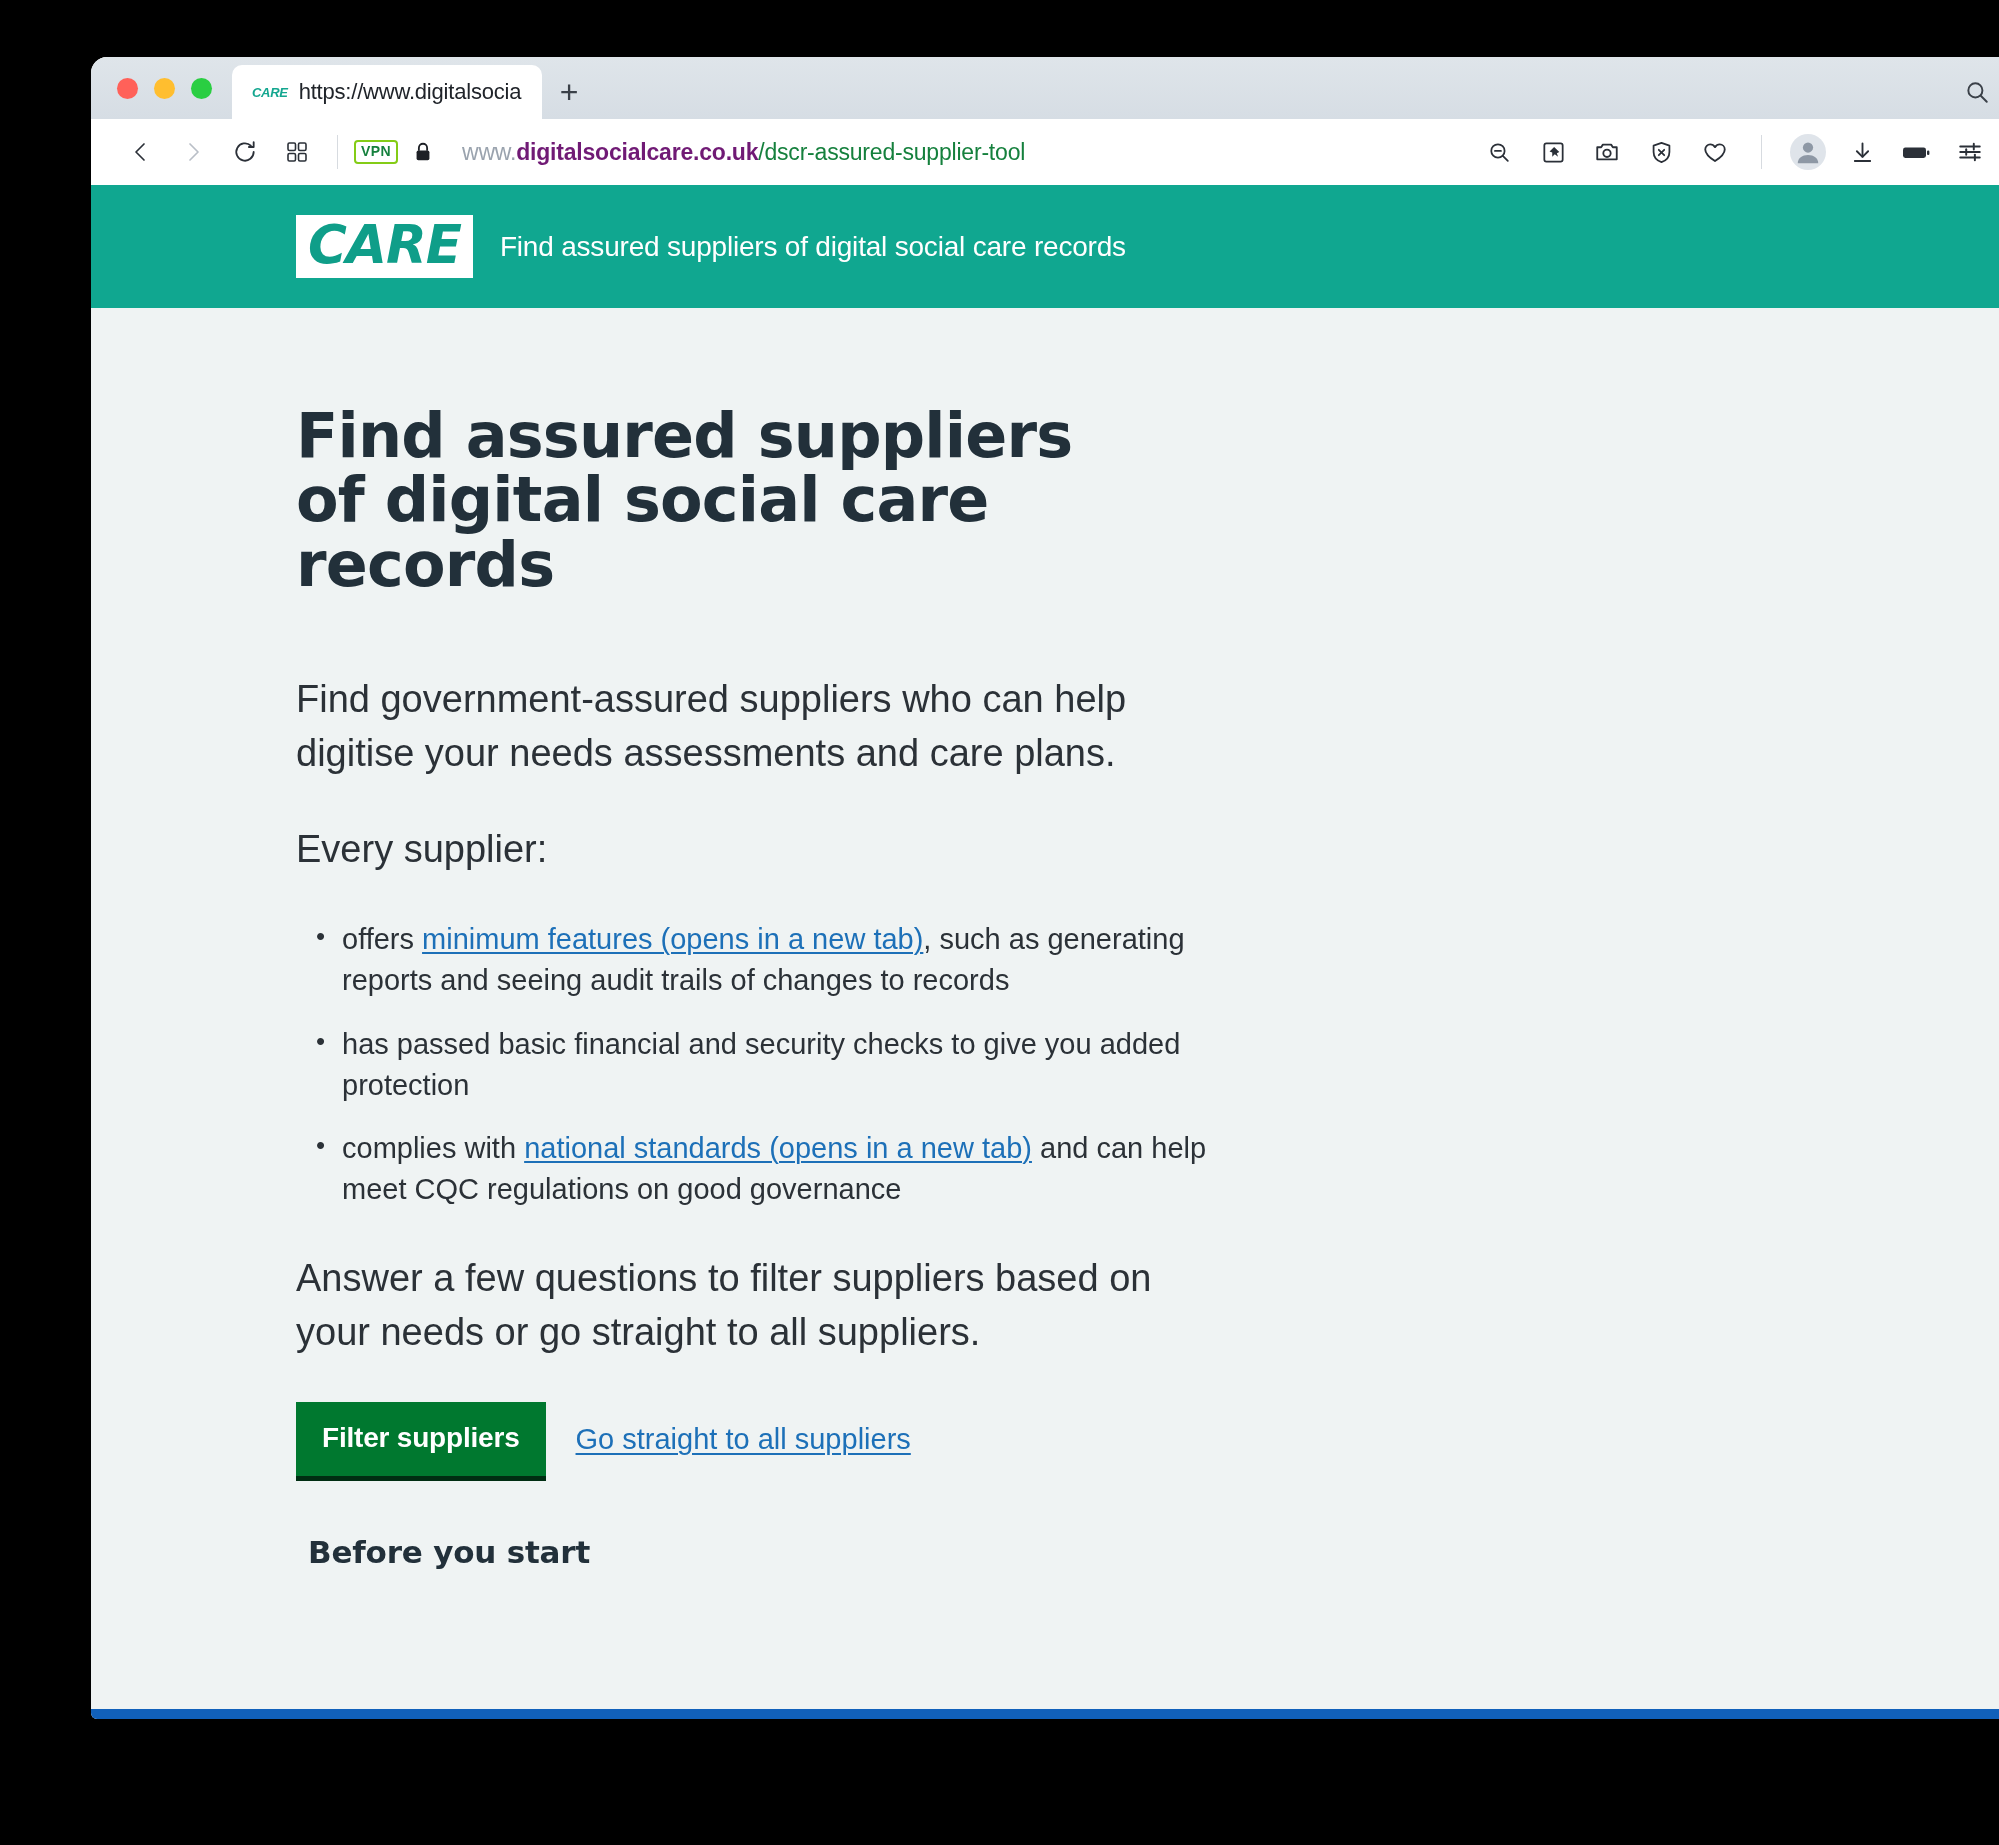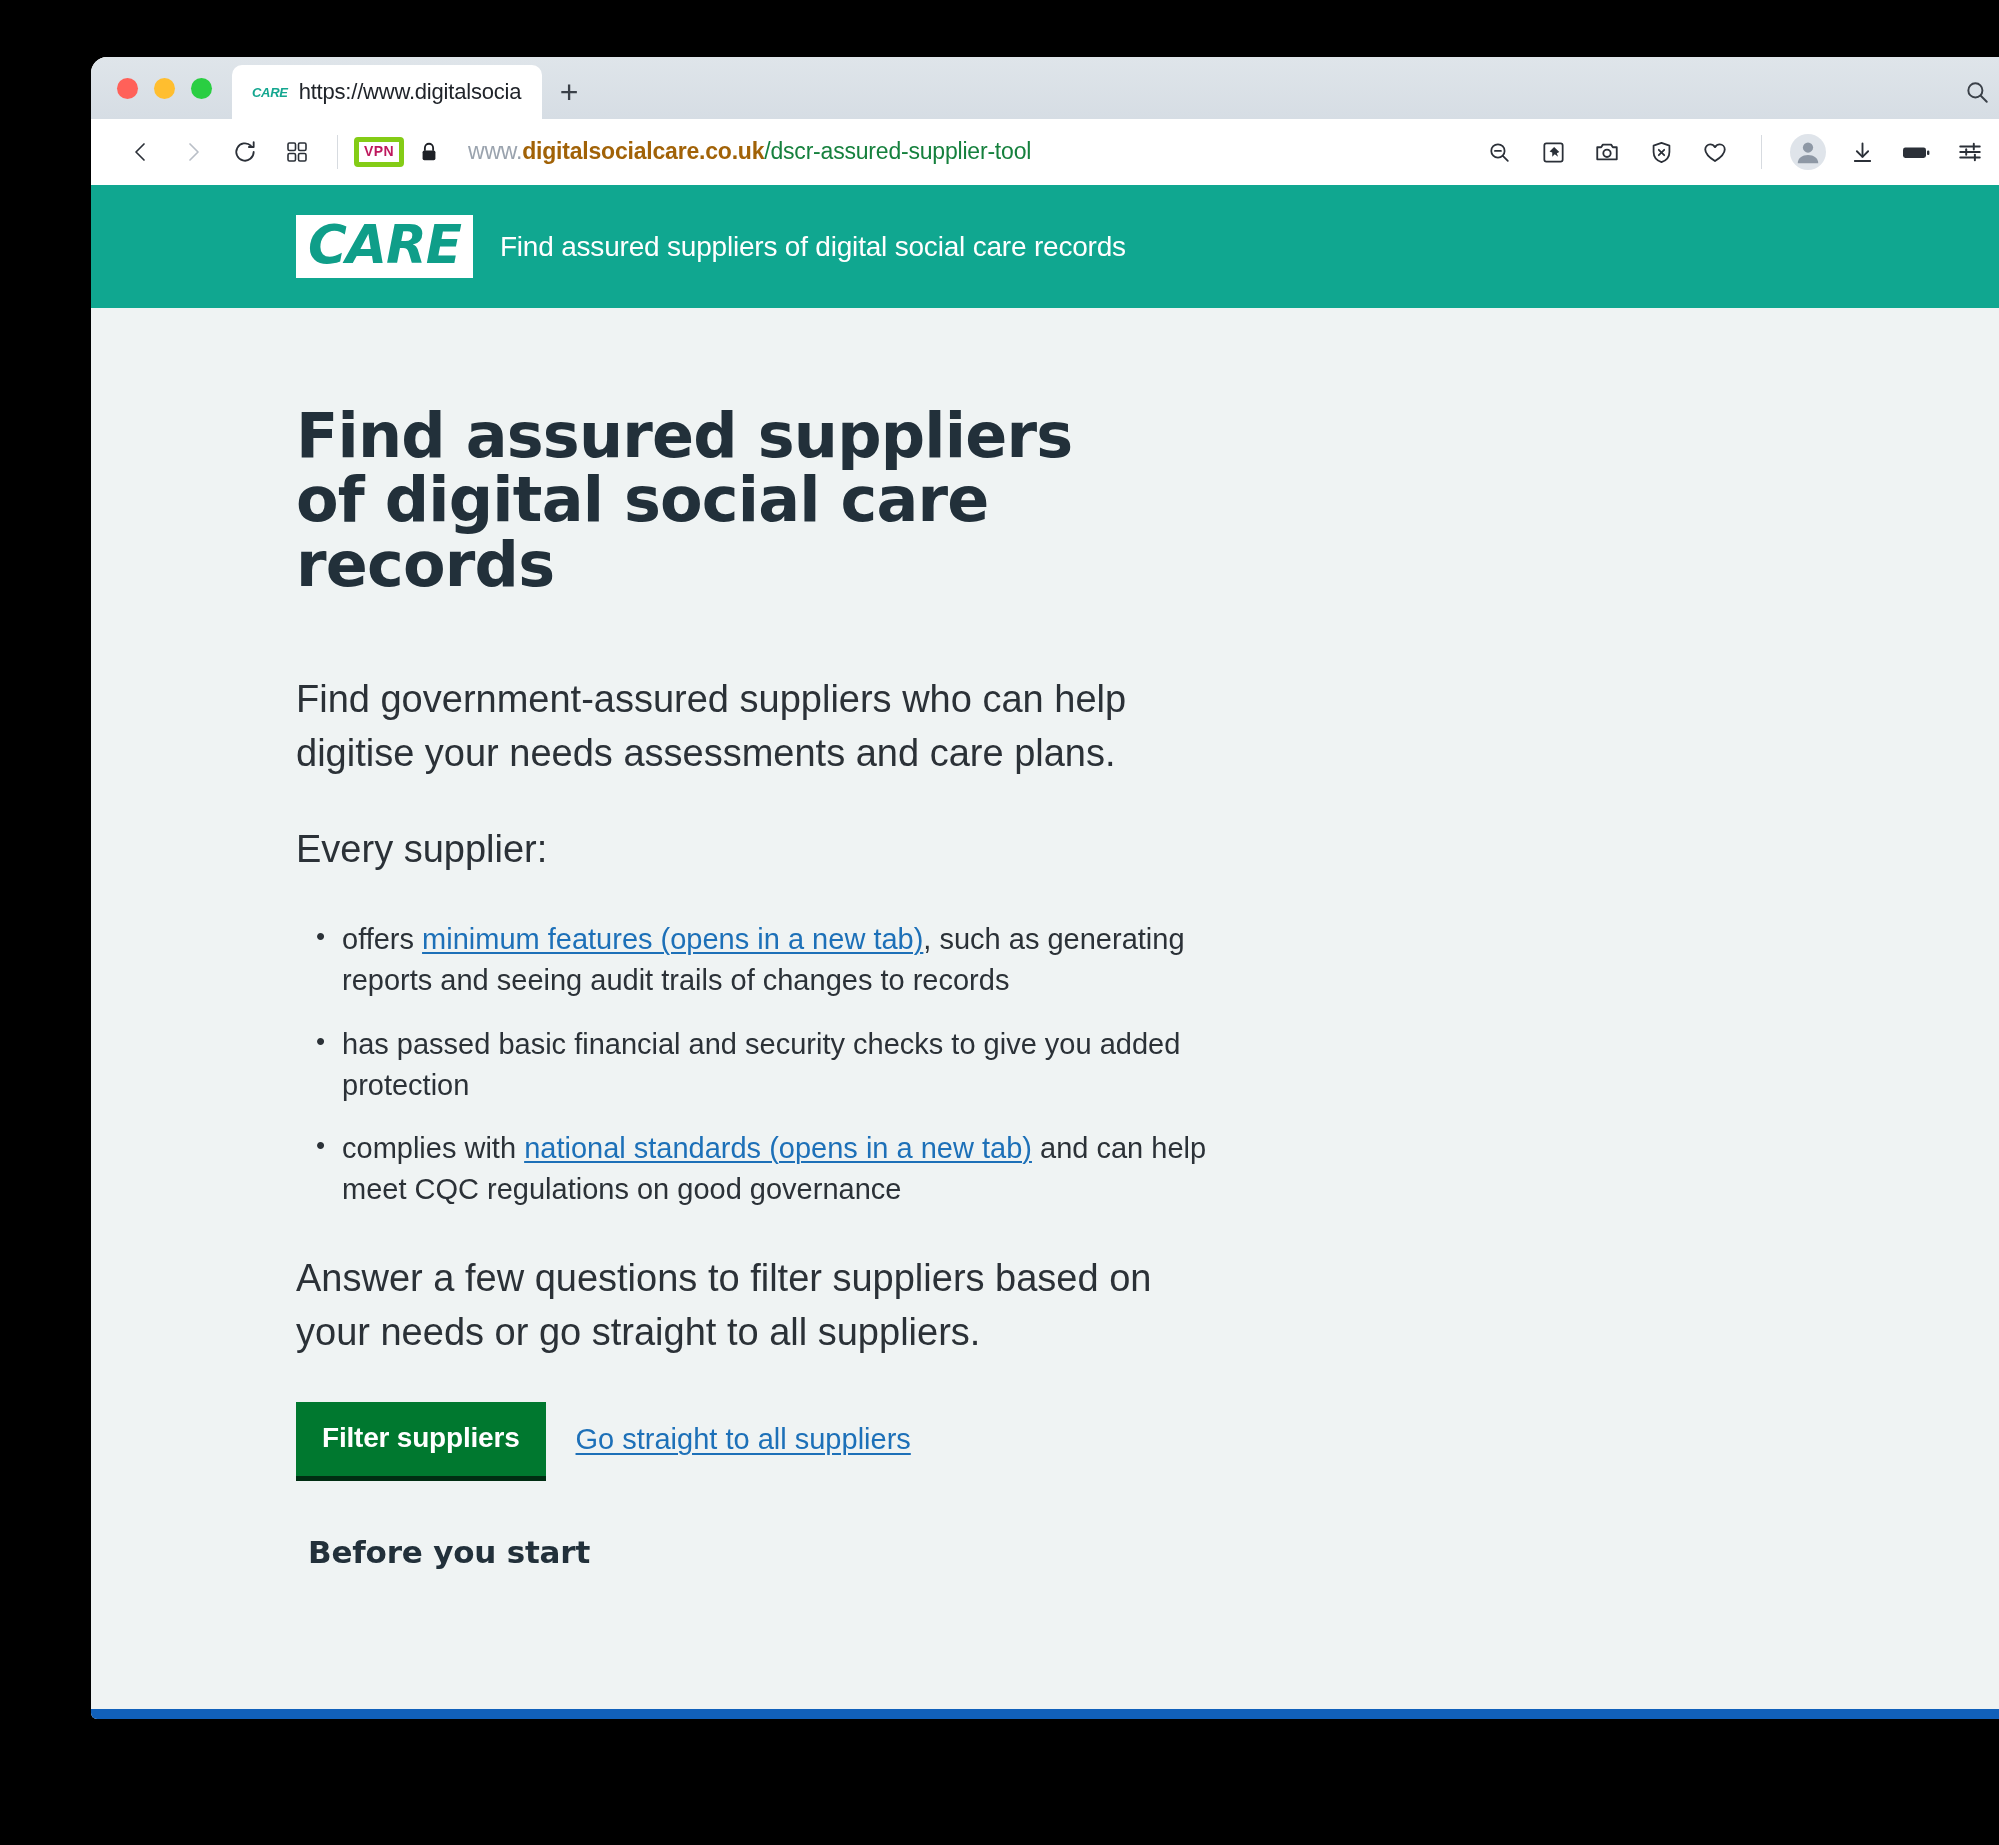--- a/index.html
+++ b/index.html
@@ -134,38 +134,38 @@
     margin: 0 16px;
   }
   .url-zone {
     flex: 1 1 auto;
     display: flex;
     align-items: center;
     gap: 14px;
     min-width: 0;
   }
   .vpn-badge {
-    border: 5px solid #84cc16;
+    border: 2px solid #84cc16;
     border-radius: 4px;
     font-size: 14px;
     font-weight: bold;
     letter-spacing: 0.4px;
     padding: 2px 5px;
-    color: #be185d;
+    color: #15803d;
     line-height: 1.1;
     flex: 0 0 auto;
   }
   .url-text {
     font-size: 23px;
     color: #9aa3ae;
     white-space: nowrap;
     margin-left: 14px;
     letter-spacing: -0.2px;
   }
-  .url-host-bold { color: #a16207; font-weight: bold; }
+  .url-host-bold { color: #701a75; font-weight: bold; }
   .url-path { color: #15803d; }
   .tb-right { display: flex; align-items: center; gap: 6px; flex: 0 0 auto; }
   .avatar-circle {
     width: 36px;
     height: 36px;
     border-radius: 50%;
     background: #dfe4ea;
     display: flex;
     align-items: center;
     justify-content: center;

